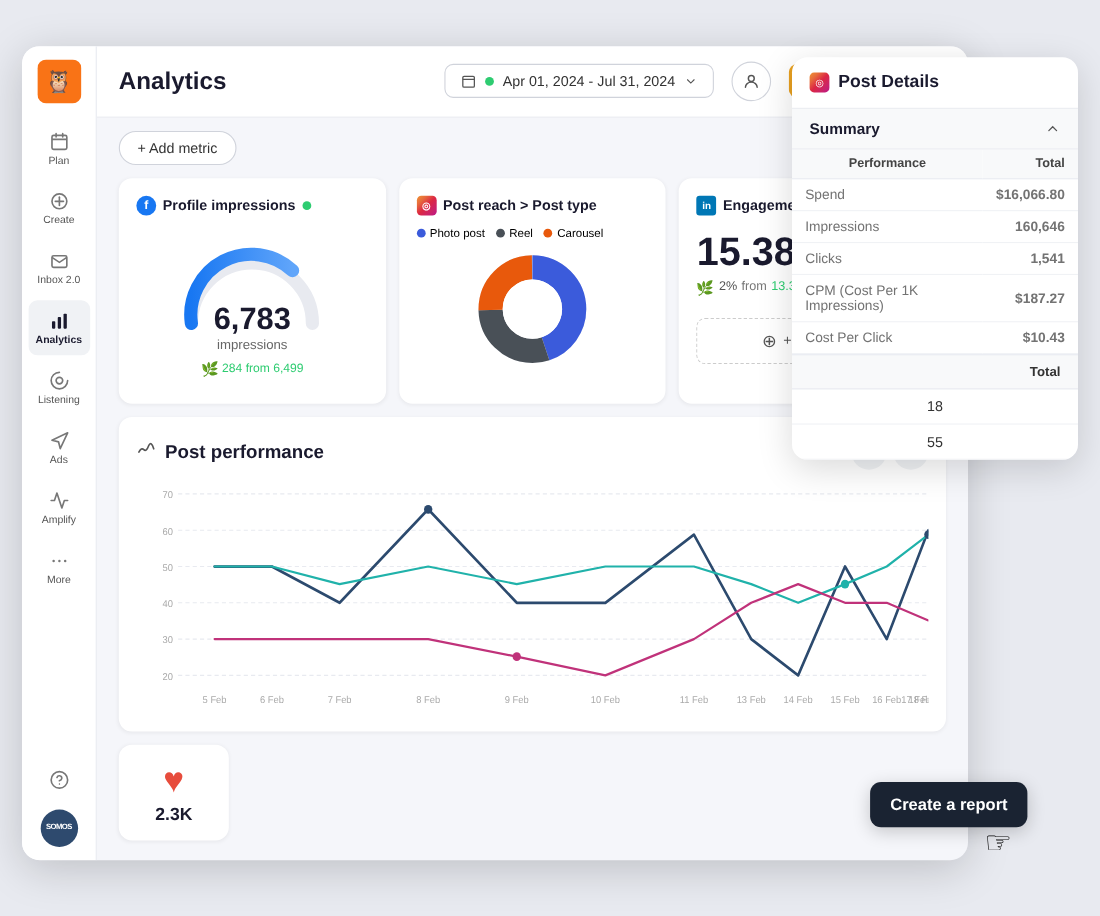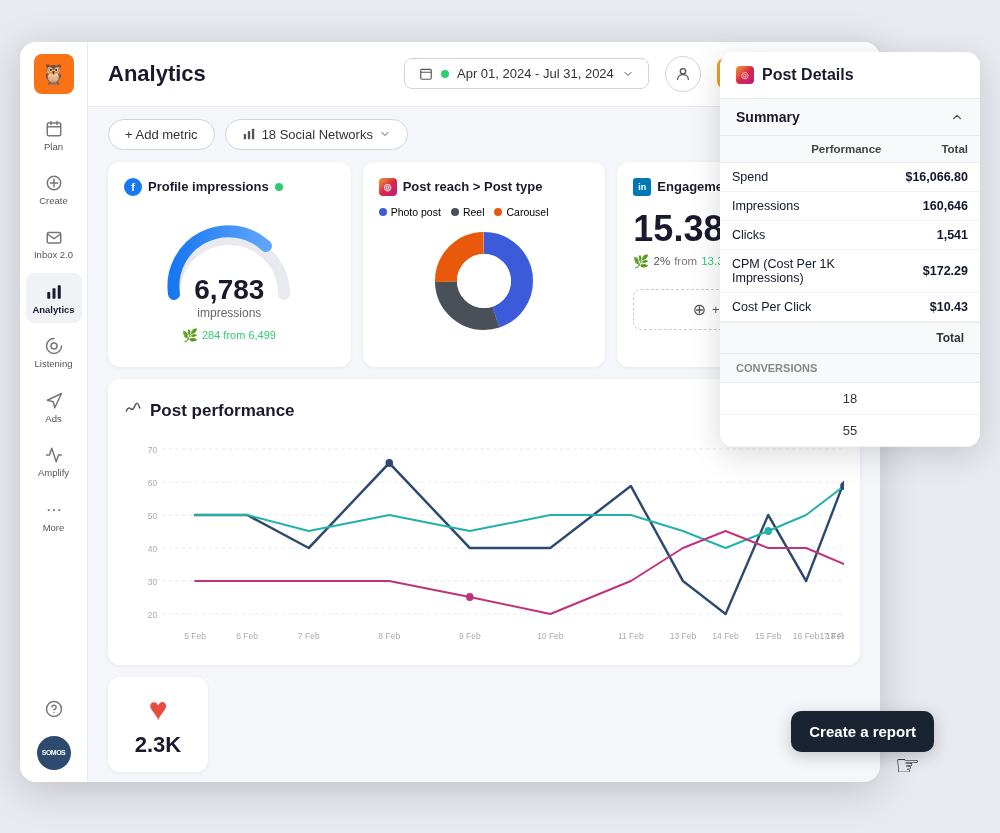--- a/index.html
+++ b/index.html
@@ -462,21 +462,21 @@
       align-items: center;
       min-width: 100px;
     }
 
     .heart-icon {
       font-size: 32px;
       color: #e74c3c;
     }
 
     .heart-value {
-      font-size: 22px;
+      font-size: 16px;
       font-weight: 800;
       color: #1a1a2e;
       margin-top: 4px;
     }
 
     
     .post-details-panel {
       position: absolute;
       top: 30px;
       right: 0;
@@ -522,34 +522,34 @@
       border-collapse: collapse;
       font-size: 12.5px;
     }
 
     .pd-table thead tr {
       background: #f8f9fa;
     }
 
     .pd-table th {
       padding: 7px 12px;
-      text-align: right;
+      text-align: center;
       color: #444;
       font-weight: 600;
       font-size: 11.5px;
       border-bottom: 1px solid #e8eaf0;
     }
 
     .pd-table th:last-child {
       text-align: right;
     }
 
     .pd-table td {
       padding: 7px 12px;
-      color: #0f172a;
+      color: #737373;
       border-bottom: 1px solid #f0f2f5;
     }
 
     .pd-table td:last-child {
       text-align: right;
       font-weight: 700;
     }
 
     .pd-total-row {
       padding: 8px 16px;
@@ -752,31 +752,20 @@
             <svg width="12" height="12" fill="none" viewBox="0 0 24 24">
                 <polyline points="6 9 12 15 18 9" stroke="#fff" stroke-width="2.5" stroke-linecap="round"></polyline>
               </svg>
           </button>
         </div>
       </div>
 
       <div class="toolbar">
         <button class="add-metric-btn">
           <span>+ Add metric</span>
-        </button>
-        <button class="networks-btn">
-          <svg width="14" height="14" fill="none" viewBox="0 0 24 24">
-              <rect x="3" y="12" width="4" height="9" fill="#555" rx="1"></rect>
-              <rect x="10" y="7" width="4" height="14" fill="#555" rx="1"></rect>
-              <rect x="17" y="3" width="4" height="18" fill="#555" rx="1"></rect>
-            </svg>
-          <span>18 Social Networks</span>
-          <svg width="12" height="12" fill="none" viewBox="0 0 24 24">
-              <polyline points="6 9 12 15 18 9" stroke="#555" stroke-width="2" stroke-linecap="round"></polyline>
-            </svg>
         </button>
       </div>
 
       <div class="metrics-row">
 
         <div class="metric-card">
           <div class="metric-header">
             <div class="fb-icon">f</div>
             <span>Profile impressions</span>
             <div class="metric-dot"></div>
@@ -955,34 +944,33 @@
         <tr>
           <td>Impressions</td>
           <td>160,646</td>
         </tr>
         <tr>
           <td>Clicks</td>
           <td>1,541</td>
         </tr>
         <tr>
           <td>CPM (Cost Per 1K Impressions)</td>
-          <td>$172.29</td>
+          <td>$187.27</td>
         </tr>
         <tr>
           <td>Cost Per Click</td>
           <td>$10.43</td>
         </tr>
       </tbody>
     </table>
 
     <div class="pd-total-row">
       <span class="pd-total-label">Total</span>
     </div>
 
-    <div class="pd-conversions-header">CONVERSIONS</div>
 
     <div class="pd-conv-row">
       <span>18</span>
     </div>
     <div class="pd-conv-row">
       <span>55</span>
     </div>
   </div>
 
   <div class="create-report-tooltip">

